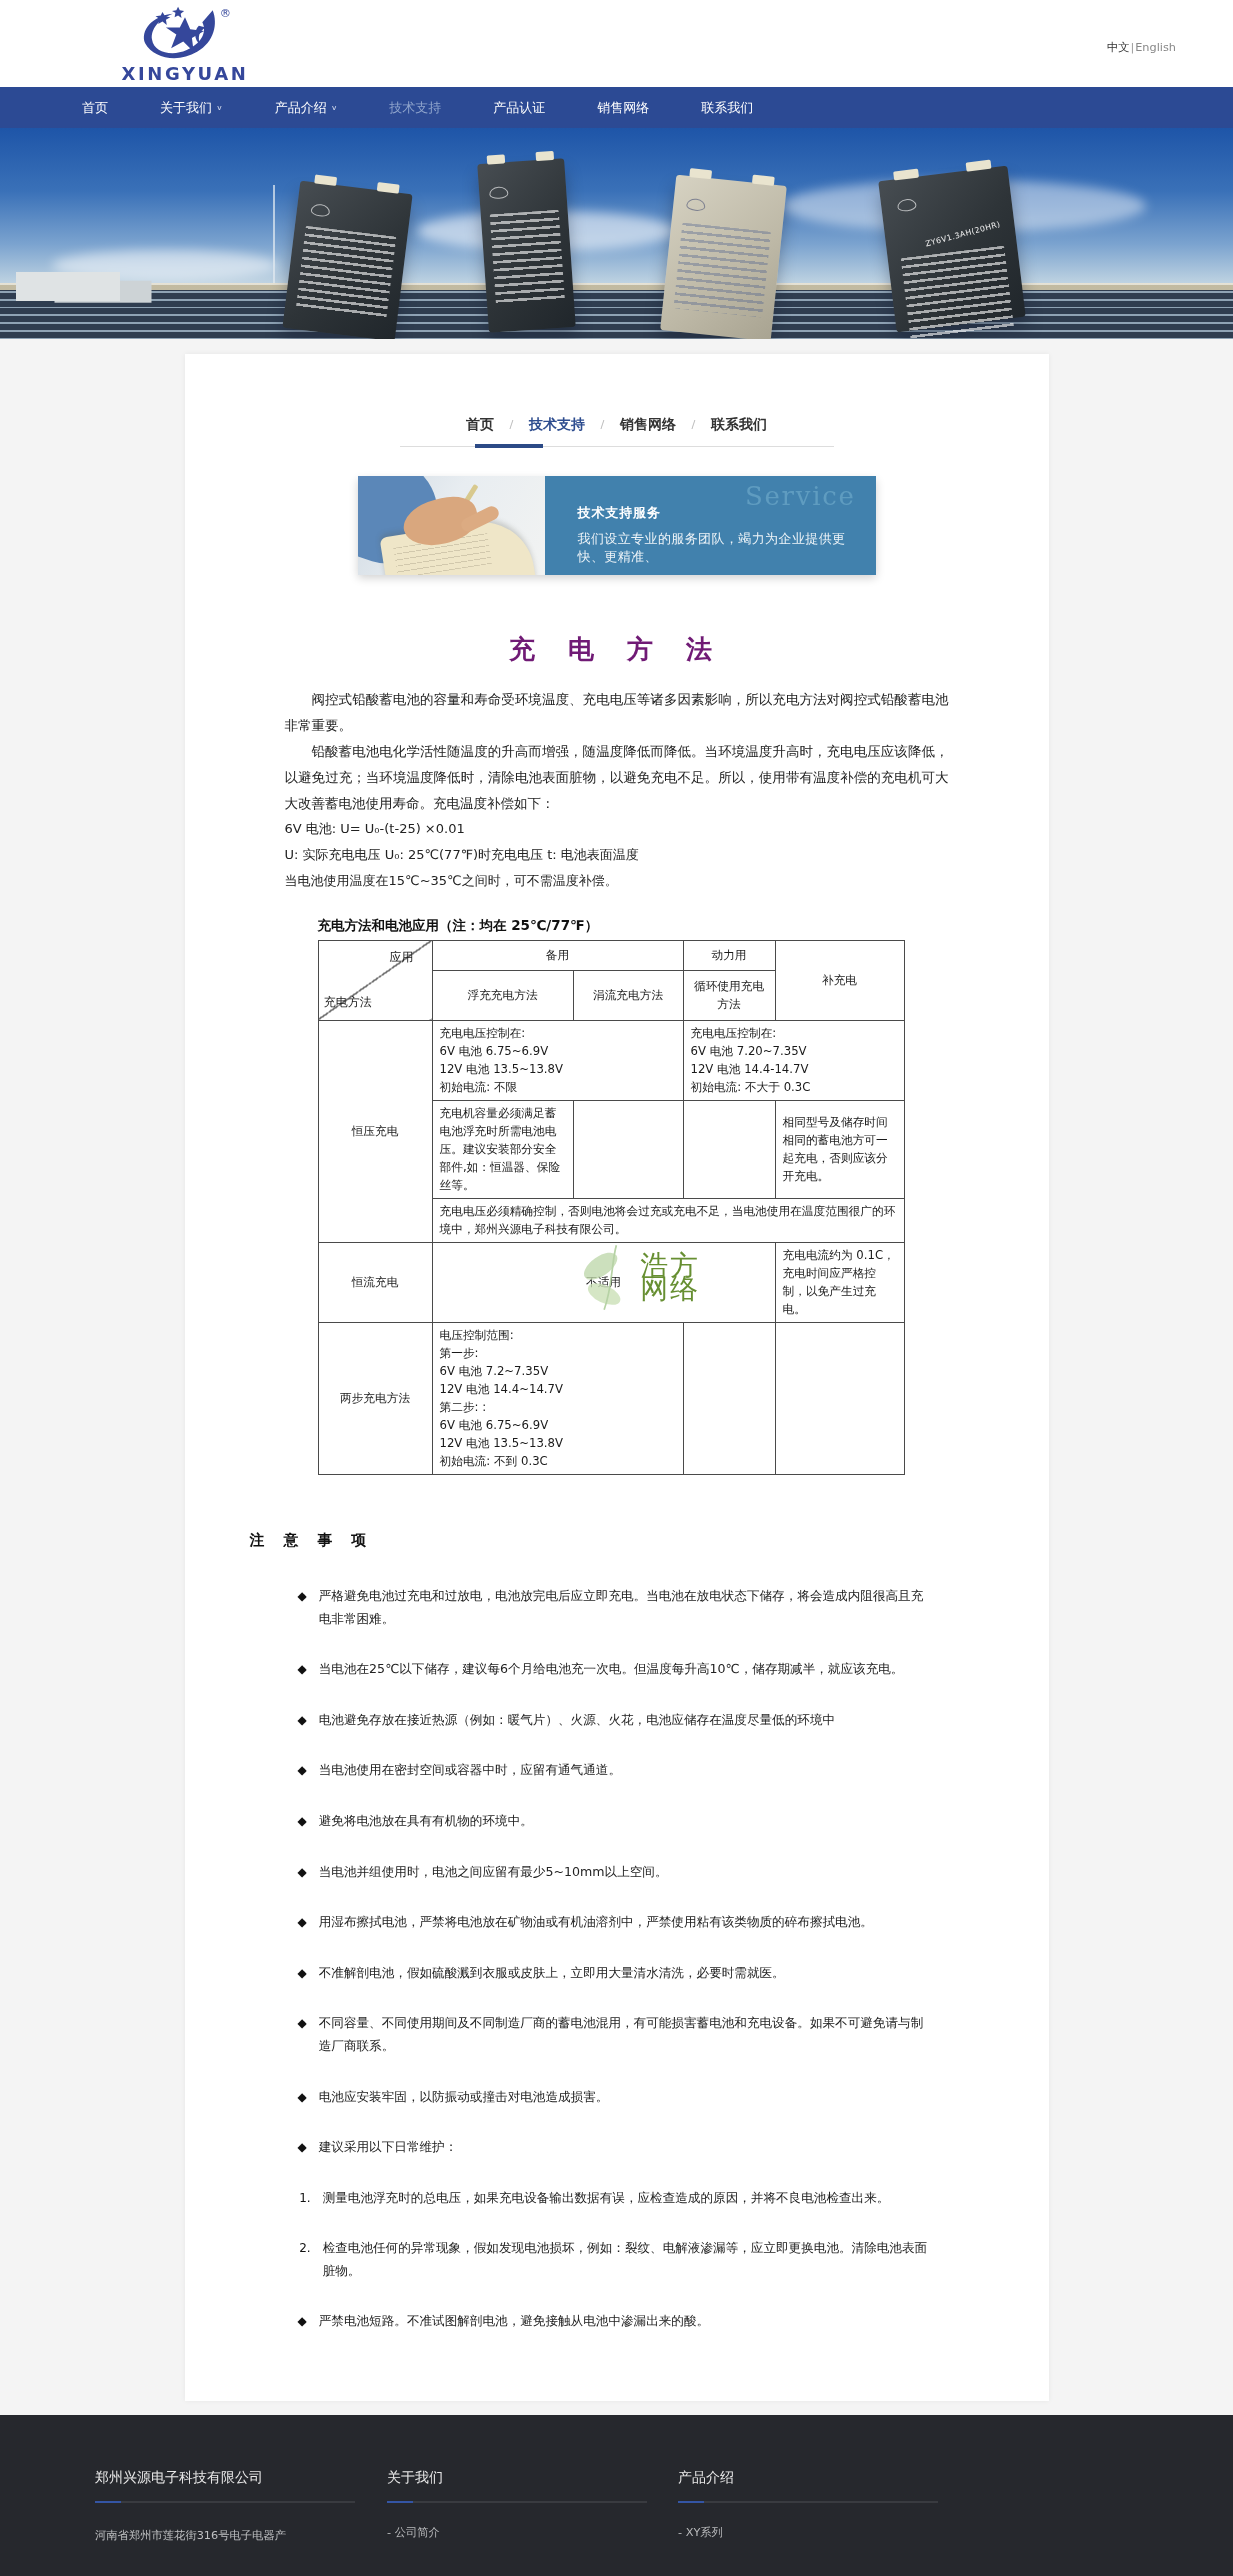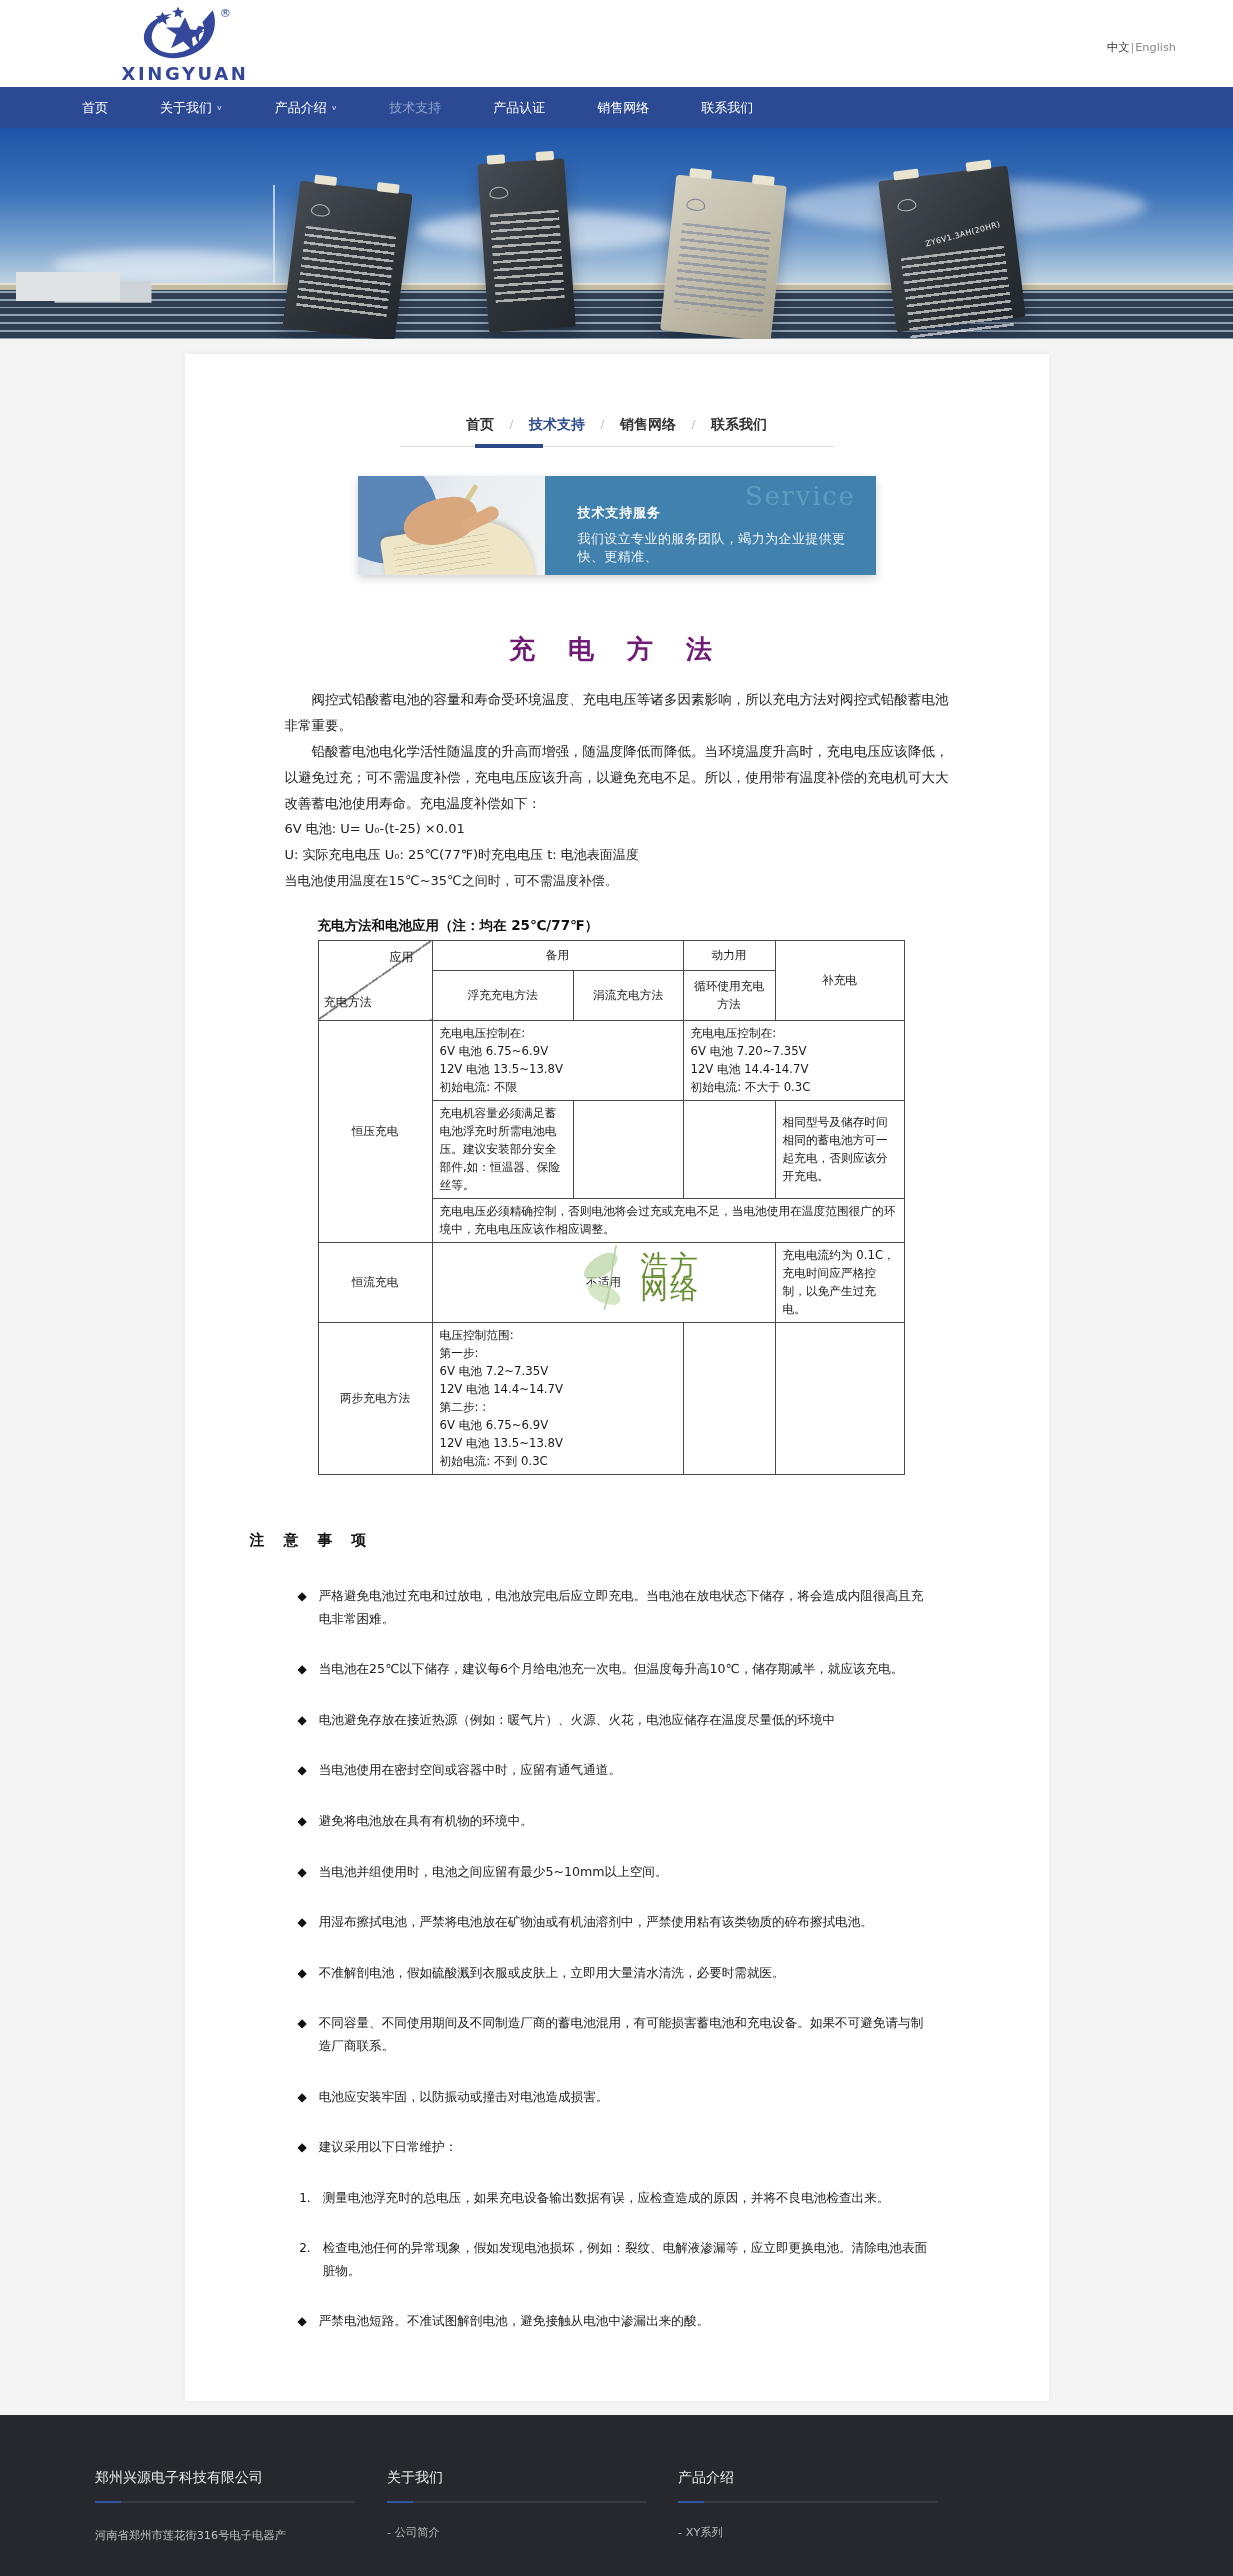--- a/index.html
+++ b/index.html
@@ -249,21 +249,21 @@
         <div class="sb-service">Service</div>
         <div class="sb-title">技术支持服务</div>
         <div class="sb-line">我们设立专业的服务团队，竭力为企业提供更快、更精准、</div>
         <div class="sb-line sb-line2">更周到的服务</div>
       </div>
     </div>
 
     <div class="doc">
       <div class="doc-title">充 电 方 法</div>
       <p class="doc-para first indent">阀控式铅酸蓄电池的容量和寿命受环境温度、充电电压等诸多因素影响，所以充电方法对阀控式铅酸蓄电池非常重要。</p>
-      <p class="doc-para indent">铅酸蓄电池电化学活性随温度的升高而增强，随温度降低而降低。当环境温度升高时，充电电压应该降低，以避免过充；可不需温度补偿，充电电压应该升高，以避免充电不足。所以，使用带有温度补偿的充电机可大大改善蓄电池使用寿命。充电温度补偿如下：</p>
+      <p class="doc-para indent">铅酸蓄电池电化学活性随温度的升高而增强，随温度降低而降低。当环境温度升高时，充电电压应该降低，以避免过充；当环境温度降低时，清除电池表面脏物，以避免充电不足。所以，使用带有温度补偿的充电机可大大改善蓄电池使用寿命。充电温度补偿如下：</p>
       <div class="formula">6V 电池: U= U₀-(t-25) ×0.01</div>
       <div class="formula">U: 实际充电电压      U₀: 25℃(77℉)时充电电压      t: 电池表面温度</div>
       <div class="formula">当电池使用温度在15℃~35℃之间时，可不需温度补偿。</div>
 
       <div class="tbl-wrap">
         <div class="tbl-title">充电方法和电池应用（注：均在 25℃/77℉）</div>
         <table class="charge">
           <colgroup>
               <col style="width:114px">
               <col style="width:141px">
@@ -301,21 +301,21 @@
               <div>初始电流: 不大于 0.3C</div>
             </td>
           </tr>
           <tr>
             <td>充电机容量必须满足蓄电池浮充时所需电池电压。建议安装部分安全部件,如：恒温器、保险丝等。</td>
             <td></td>
             <td></td>
             <td>相同型号及储存时间相同的蓄电池方可一起充电，否则应该分开充电。</td>
           </tr>
           <tr>
-            <td colspan="4">充电电压必须精确控制，否则电池将会过充或充电不足，当电池使用在温度范围很广的环境中，充电电压应该作相应调整。</td>
+            <td colspan="4">充电电压必须精确控制，否则电池将会过充或充电不足，当电池使用在温度范围很广的环境中，郑州兴源电子科技有限公司。</td>
           </tr>
           <tr>
             <td class="labelcell">恒流充电</td>
             <td class="center" colspan="3">不适用</td>
             <td>充电电流约为 0.1C，充电时间应严格控制，以免产生过充电。</td>
           </tr>
           <tr>
             <td class="labelcell">两步充电方法</td>
             <td colspan="2">
               <div>电压控制范围:</div>

